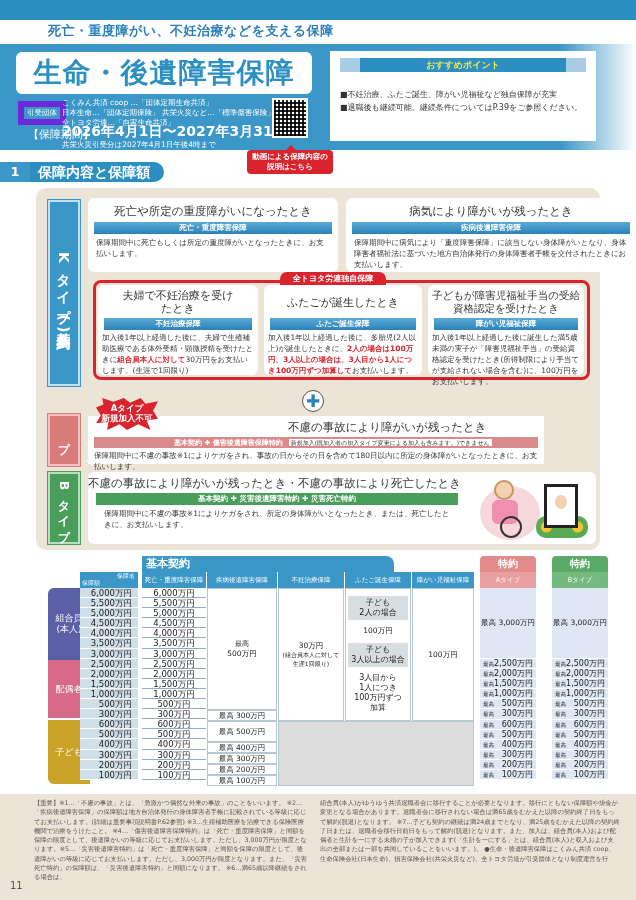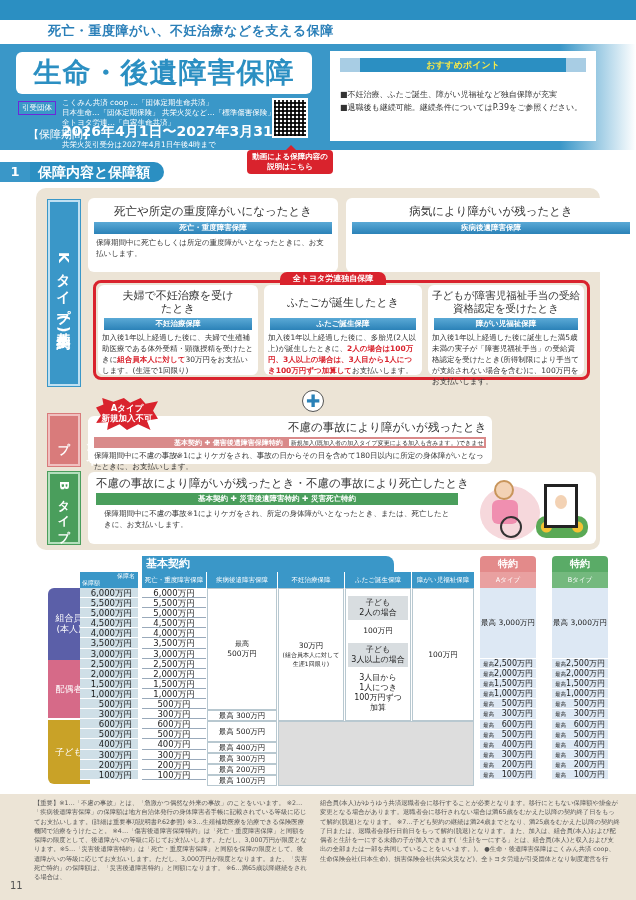--- a/index.html
+++ b/index.html
@@ -3,21 +3,21 @@
 <meta charset="utf-8">
 <style>
 *{box-sizing:border-box;margin:0;padding:0}
 body{width:636px;height:900px;background:#fff;font-family:"DejaVu Sans","Liberation Sans",sans-serif;color:#333;position:relative;overflow:hidden}
 .topbar{position:absolute;left:0;top:0;width:636px;height:20px;background:#2b8fc2}
 .subtitle{position:absolute;left:48px;top:22px;font-size:13px;font-weight:bold;color:#2a7fb8;letter-spacing:0.5px}
 .hero{position:absolute;left:0;top:44px;width:600px;height:106px;background:#3a97c8}
 .hero-fade{position:absolute;left:560px;top:44px;width:76px;height:106px;background:linear-gradient(90deg,#3a97c8,#ffffff)}
 .title-box{position:absolute;left:16px;top:52px;width:296px;height:42px;background:#fff;border-radius:6px;display:flex;align-items:center;justify-content:center}
 .title-box span{font-size:28px;font-weight:bold;color:#2b8fc2;letter-spacing:1px}
-.underwriter-label{position:absolute;left:18px;top:101px;border:1px solid #6d28d9;color:#fff;font-size:7.5px;padding:1px 3px;background:#3a97c8}
+.underwriter-label{position:absolute;left:18px;top:101px;border:6px solid #6d28d9;color:#fff;font-size:7.5px;padding:1px 3px;background:#3a97c8}
 .underwriter-lines{position:absolute;left:62px;top:98px;color:#fff;font-size:7.5px;line-height:10px}
 .period-label{position:absolute;left:28px;top:127px;color:#fff;font-size:11px}
 .period-value{position:absolute;left:62px;top:123px;color:#fff;font-size:14px;font-weight:bold}
 .period-note{position:absolute;left:62px;top:140px;color:#fff;font-size:7.5px}
 .qr{position:absolute;left:272px;top:98px;width:36px;height:40px;background:#fff;padding:2px}
 .qr-inner{width:100%;height:100%;background:
 repeating-linear-gradient(0deg,#222 0 2px,#fff 2px 4px),
 repeating-linear-gradient(90deg,#222 0 2px,#fff 2px 4px);background-blend-mode:multiply}
 .video-callout{position:absolute;left:247px;top:150px;width:86px;height:24px;background:#d9232d;border-radius:4px;color:#fff;font-size:7.5px;font-weight:bold;text-align:center;line-height:10px;padding-top:2px}
 .video-callout:before{content:"";position:absolute;left:39px;top:-5px;border-left:5px solid transparent;border-right:5px solid transparent;border-bottom:5px solid #d9232d}
@@ -33,21 +33,21 @@
 .card-title{font-size:12px;text-align:center;color:#333;padding-top:6px}
 .card-bar{height:12px;margin:3px 6px 0;background:linear-gradient(180deg,#5aa9d6,#2b82b8);color:#fff;font-size:7.5px;font-weight:bold;text-align:center;line-height:12px}
 .card-text{font-size:7.5px;line-height:11px;padding:3px 8px 0;color:#333}
 .red{color:#d9232d;font-weight:bold}
 .red-frame{position:absolute;left:93px;top:280px;width:497px;height:100px;border:3px solid #d9232d;border-radius:8px;background:#ece4d6}
 .red-tag{position:absolute;left:280px;top:272px;width:106px;height:14px;background:#d9232d;color:#fff;font-size:8px;font-weight:bold;text-align:center;line-height:14px;border-radius:7px 7px 0 0}
 .plus-circle{position:absolute;left:302px;top:390px;width:22px;height:22px;border-radius:50%;background:#fff;border:1.5px solid #555;display:flex;align-items:center;justify-content:center;font-size:17px;font-weight:bold;color:#2b82b8}
 .a-tab{position:absolute;left:48px;top:414px;width:32px;height:52px;background:#d97b7b;border:2px solid #f0c0c0;outline:1px solid #d97b7b}
 .b-tab{position:absolute;left:48px;top:472px;width:32px;height:72px;background:#4a9e5c;border:2px solid #b5dfbd;outline:1px solid #4a9e5c}
 .burst{position:absolute;left:96px;top:398px;width:62px;height:32px;background:#d9232d;color:#fff;font-size:8.5px;font-weight:bold;text-align:center;line-height:10px;padding-top:5px;clip-path:polygon(0 30%,12% 20%,10% 0,28% 12%,45% 0,55% 15%,72% 0,80% 18%,100% 10%,92% 40%,100% 65%,82% 70%,88% 100%,68% 82%,50% 100%,38% 82%,18% 100%,20% 75%,0 78%,8% 55%)}
-.a-card{position:absolute;left:88px;top:416px;width:404px;height:48px;background:#fff;border-radius:6px}
+.a-card{position:absolute;left:88px;top:416px;width:456px;height:48px;background:#fff;border-radius:0}
 .a-bar{height:11px;margin:2px 6px 0;background:#d98a8a;color:#fff;font-size:7px;font-weight:bold;line-height:11px;padding-left:80px}
 .a-bar .note{background:#fff;color:#333;font-weight:normal;font-size:6px;padding:0 2px;margin-left:6px}
 .b-card{position:absolute;left:88px;top:472px;width:508px;height:72px;background:#fff;border-radius:6px}
 .b-bar{height:12px;margin:2px 0 0 8px;width:362px;background:#4a9e5c;color:#fff;font-size:7.5px;font-weight:bold;text-align:center;line-height:12px}
 .illus{position:absolute;left:474px;top:476px;width:120px;height:66px}
 .wheel-bg{position:absolute;left:6px;top:10px;width:60px;height:54px;border-radius:50%;background:#f6d8dc}
 .person{position:absolute;left:20px;top:4px;width:20px;height:20px;border-radius:50%;background:#f3d2b4;border:2px solid #c8955b}
 .body{position:absolute;left:18px;top:24px;width:26px;height:24px;background:#f08fb0;border-radius:6px}
 .wheel{position:absolute;left:26px;top:40px;width:22px;height:22px;border-radius:50%;border:2px solid #333}
 .frame{position:absolute;left:70px;top:8px;width:34px;height:44px;border:3px solid #222;background:#fff}
@@ -124,20 +124,21 @@
   </div>
 
 <div class="card" style="left:88px;top:198px;width:250px;height:74px">
   <div class="card-title" style="font-size:11.5px">死亡や所定の重度障がいになったとき</div>
   <div class="card-bar">死亡・重度障害保障</div>
   <div class="card-text">保障期間中に死亡もしくは所定の重度障がいとなったときに、お支払いします。</div>
 </div>
 <div class="card" style="left:346px;top:198px;width:290px;height:74px">
   <div class="card-title" style="font-size:11.5px">病気により障がいが残ったとき</div>
   <div class="card-bar">疾病後遺障害保障</div>
+  <div class="card-text">保障期間中に病気により「重度障害保障」に該当しない身体障がいとなり、身体障害者福祉法に基づいた地方自治体発行の身体障害者手帳を交付されたときにお支払いします。</div>
 </div>
 
 <div class="red-frame"></div>
 <div class="red-tag">全トヨタ労連独自保障</div>
 
 <div class="card" style="left:98px;top:285px;width:160px;height:90px">
   <div class="card-title" style="font-size:11px;line-height:13px;padding:4px 20px 0">夫婦で不妊治療を受けたとき</div>
   <div class="card-bar">不妊治療保障</div>
   <div class="card-text" style="padding:2px 4px 0"><span>加入後1年以上経過した後に、夫婦で生殖補助医療である体外受精・顕微授精を受けたときに</span><span class="red">組合員本人に対して</span><span>30万円をお支払いします。(生涯で1回限り)</span></div>
 </div>
@@ -164,21 +165,21 @@
 </div>
 <div class="burst">
   <div>Aタイプ</div>
   <div>新規加入不可</div>
 </div>
 
 <div class="b-tab">
     <span class="vert" style="font-size:12px">Bタイプ</span>
   </div>
 <div class="b-card">
-  <div class="card-title" style="font-size:11.5px;text-align:left;padding:4px 0 0 8px">不慮の事故により障がいが残ったとき・不慮の事故により死亡したとき</div>
+  <div class="card-title" style="font-size:11.5px;text-align:left;padding:4px 0 0 0">不慮の事故により障がいが残ったとき・不慮の事故により死亡したとき</div>
   <div class="b-bar">基本契約 ✚ 災害後遺障害特約 ✚ 災害死亡特約</div>
   <div class="card-text" style="padding:3px 16px 0;width:380px">保障期間中に不慮の事故※1によりケガをされ、所定の身体障がいとなったとき、または、死亡したときに、お支払いします。</div>
 </div>
 <div class="illus">
   <div class="wheel-bg"></div>
   <div class="body"></div>
   <div class="person"></div>
   <div class="wheel"></div>
   <div class="flowers"></div>
   <div class="frame">

